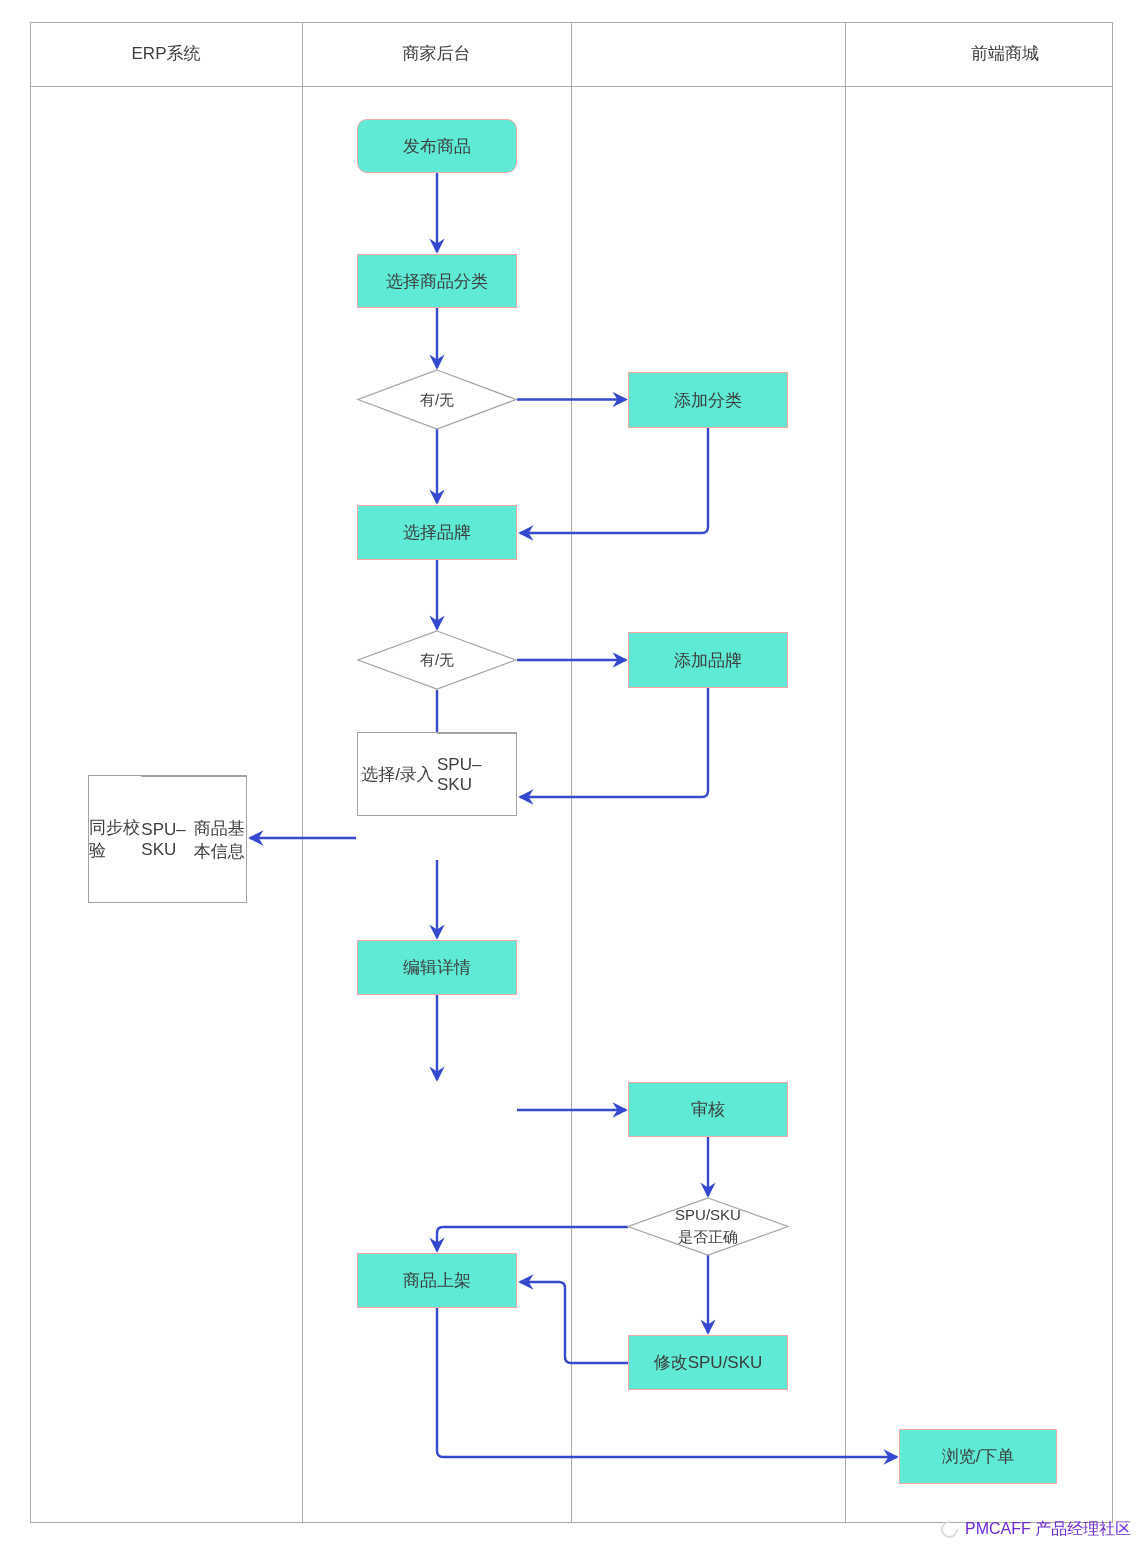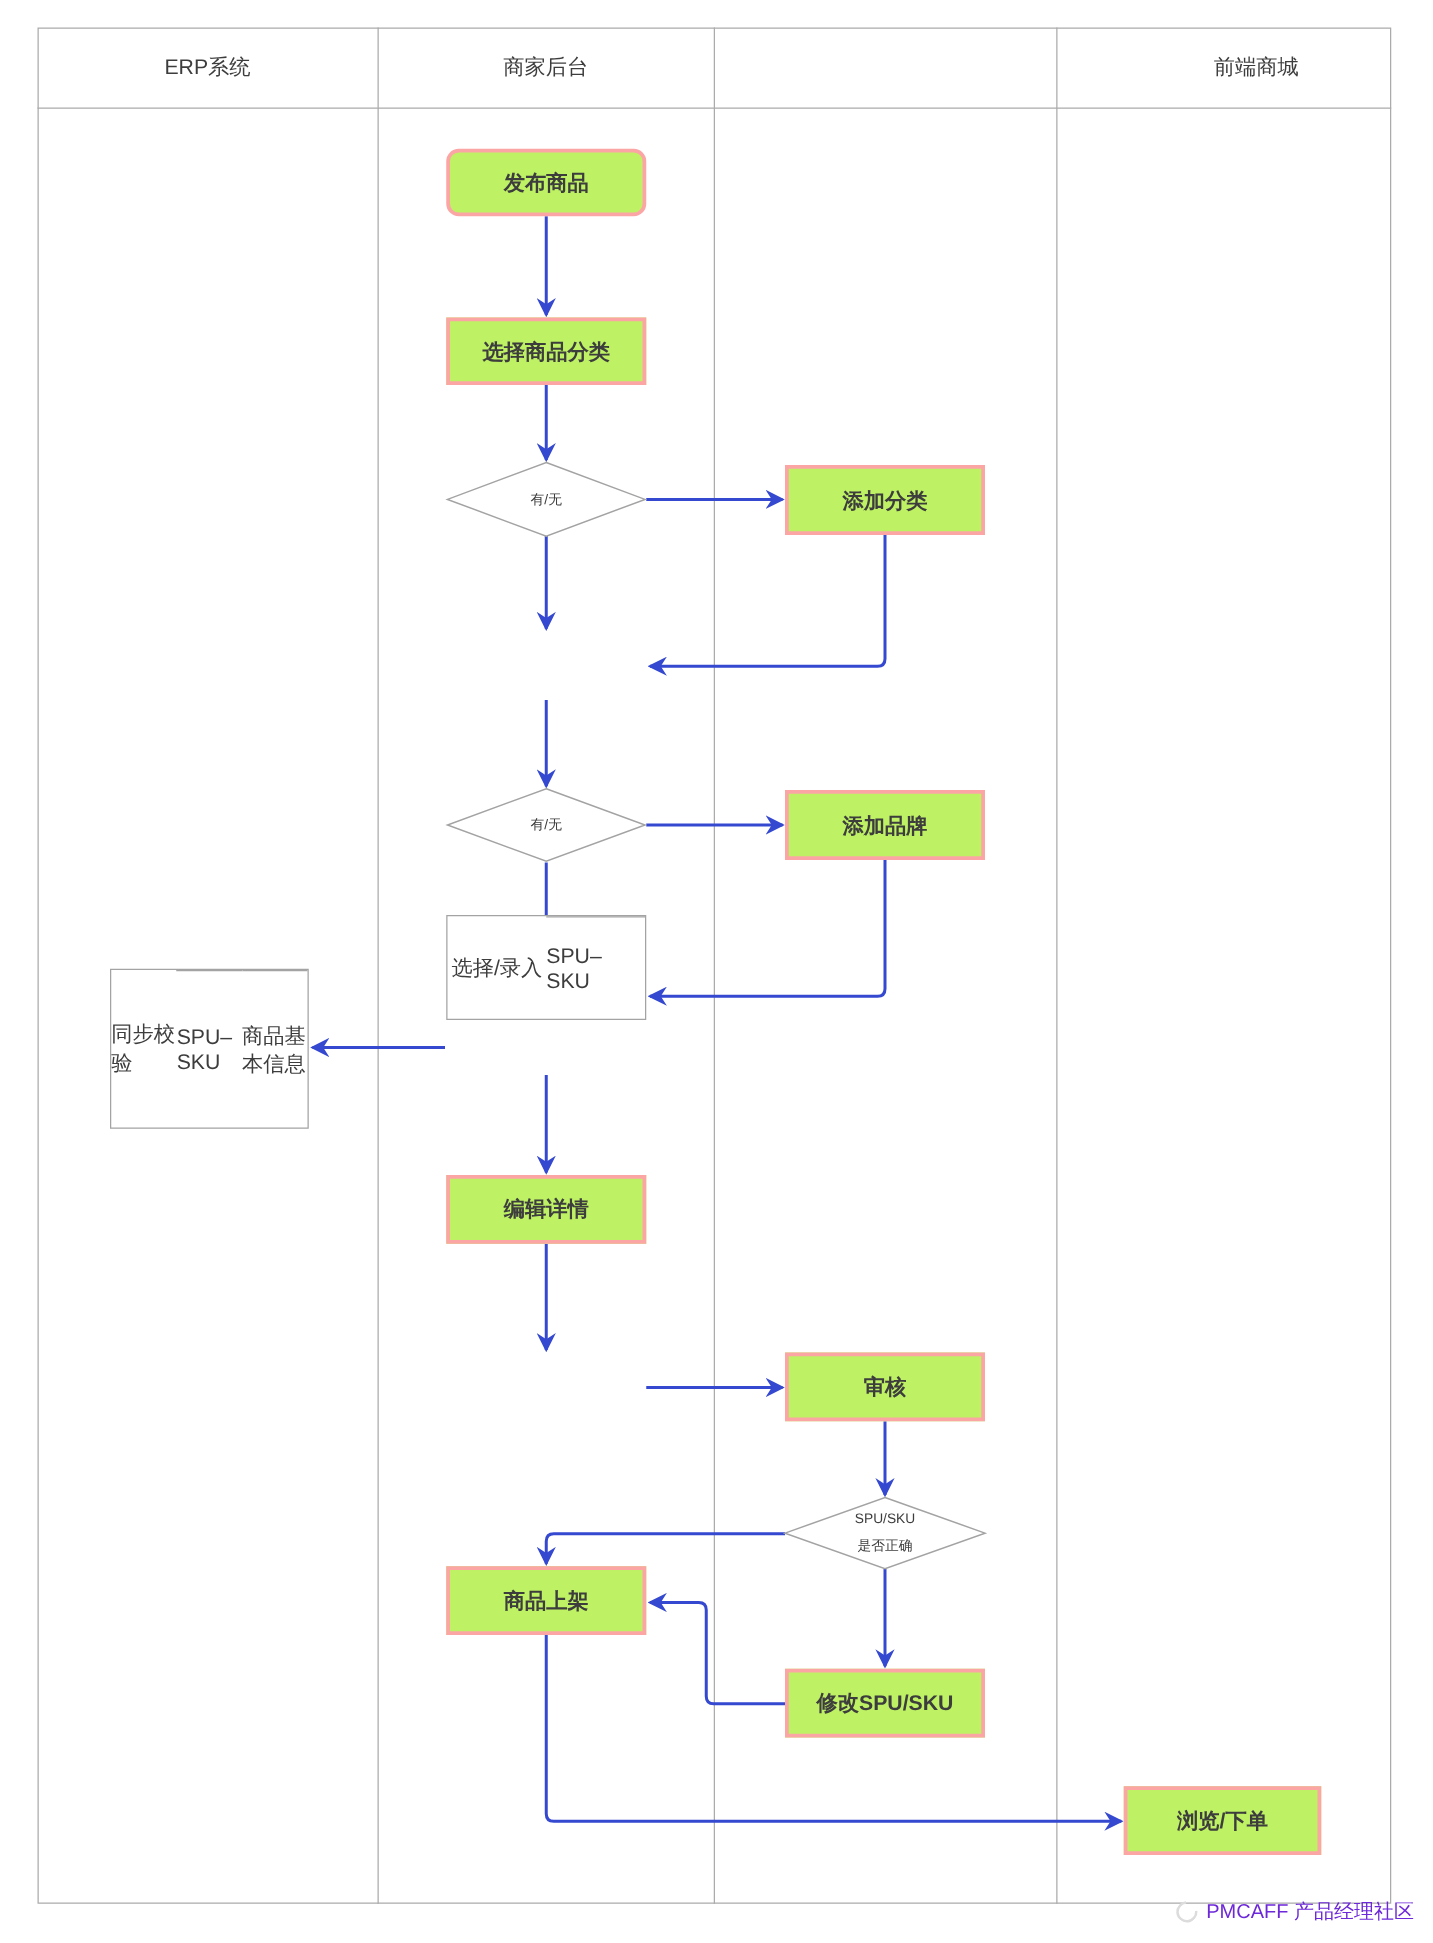--- a/index.html
+++ b/index.html
@@ -8,31 +8,31 @@
     font-family:"Liberation Sans","DejaVu Sans",sans-serif;
     color:#3d3d3d;overflow:hidden;
   }
   .outline{position:absolute;left:30px;top:22px;width:1083px;height:1501px;
     border:1px solid #ababab;box-sizing:border-box;}
   .vline{position:absolute;top:22px;height:1501px;width:1px;background:#ababab;}
   .hline{position:absolute;left:30px;width:1083px;height:1px;background:#ababab;}
   .lane-label{position:absolute;top:22px;height:64px;line-height:64px;
     text-align:center;font-size:17px;color:#3d3d3d;}
   .conn{position:absolute;left:0;top:0;pointer-events:none;}
-  .node{position:absolute;background:#bef264;border:3px solid #fca5a5;
+  .node{position:absolute;background:#5eead4;border:1px solid #fca5a5;
     box-sizing:border-box;display:flex;align-items:center;justify-content:center;
-    font-size:17px;color:#3d3d3d;z-index:3;font-weight:bold;}
+    font-size:17px;color:#3d3d3d;z-index:3;}
   .node.rounded{border-radius:10px;}
   .stack{position:absolute;background:#ffffff;border:1px solid #a3a3a3;
     box-sizing:border-box;z-index:3;display:flex;flex-direction:row;}
   .stack .row{flex:1;display:flex;align-items:center;justify-content:center;
     font-size:17px;color:#3d3d3d;}
   .stack .row + .row{border-top:1px solid #a3a3a3;}
   .dlabel{position:absolute;display:flex;flex-direction:column;align-items:center;
-    justify-content:center;font-size:11px;color:#3d3d3d;z-index:4;
+    justify-content:center;font-size:15px;color:#3d3d3d;z-index:4;
     background:transparent;text-align:left;line-height:22px;}
   .watermark{position:absolute;left:941px;top:1519px;display:flex;
     align-items:center;gap:7px;color:#6d28d9;font-size:16px;white-space:nowrap;z-index:5;}
   .wm-icon{width:17px;height:17px;border:2px solid #dcdcdc;border-radius:50%;
     border-top-color:transparent;transform:rotate(40deg);box-sizing:border-box;display:inline-block;}
 </style>
 </head>
 <body>
 
 <div class="canvas">
@@ -89,20 +89,23 @@
   </div>
 
   <div class="dlabel" style="left:357px;top:371px;width:160px;height:57px">
     <span>有/无</span>
   </div>
 
   <div class="node" style="left:628px;top:372px;width:160px;height:56px">
     <span>添加分类</span>
   </div>
 
+  <div class="node" style="left:357px;top:505px;width:160px;height:55px">
+    <span>选择品牌</span>
+  </div>
 
   <div class="dlabel" style="left:357px;top:632px;width:160px;height:56px">
     <span>有/无</span>
   </div>
 
   <div class="node" style="left:628px;top:632px;width:160px;height:56px">
     <span>添加品牌</span>
   </div>
 
   <div class="stack" style="left:357px;top:732px;width:160px;height:84px">

